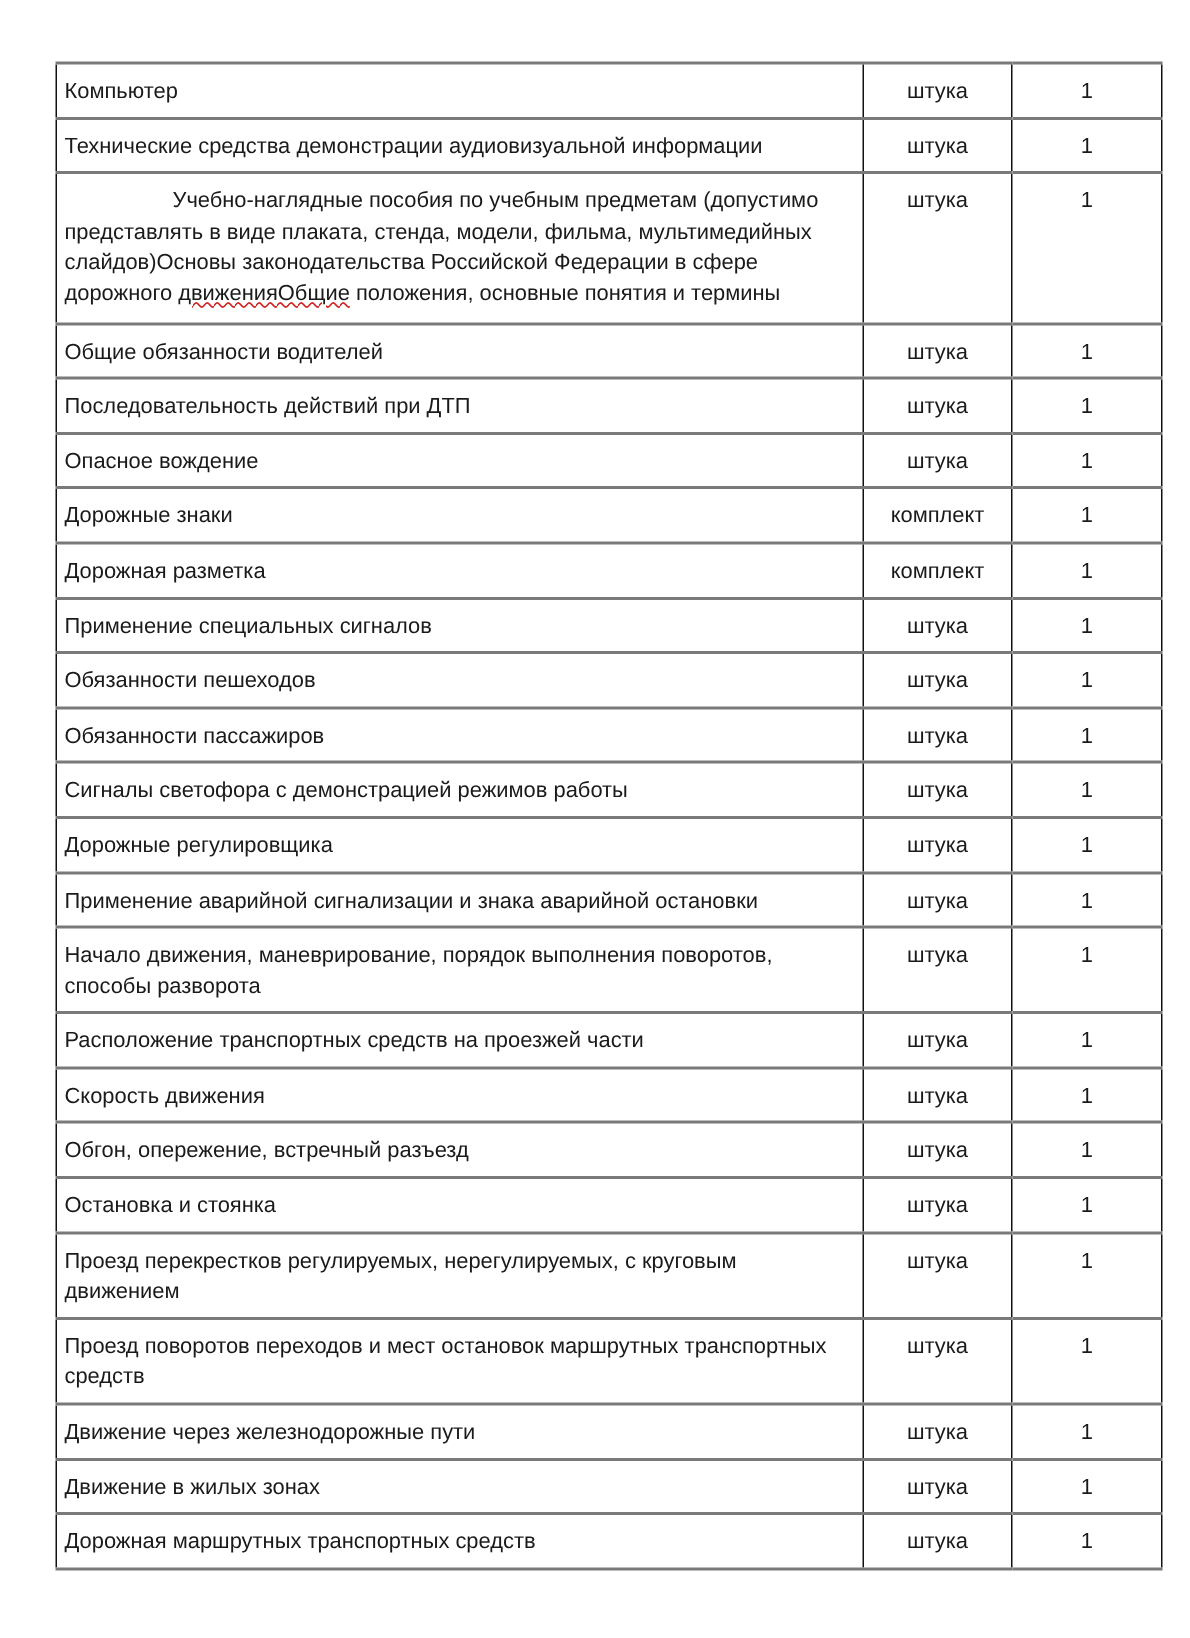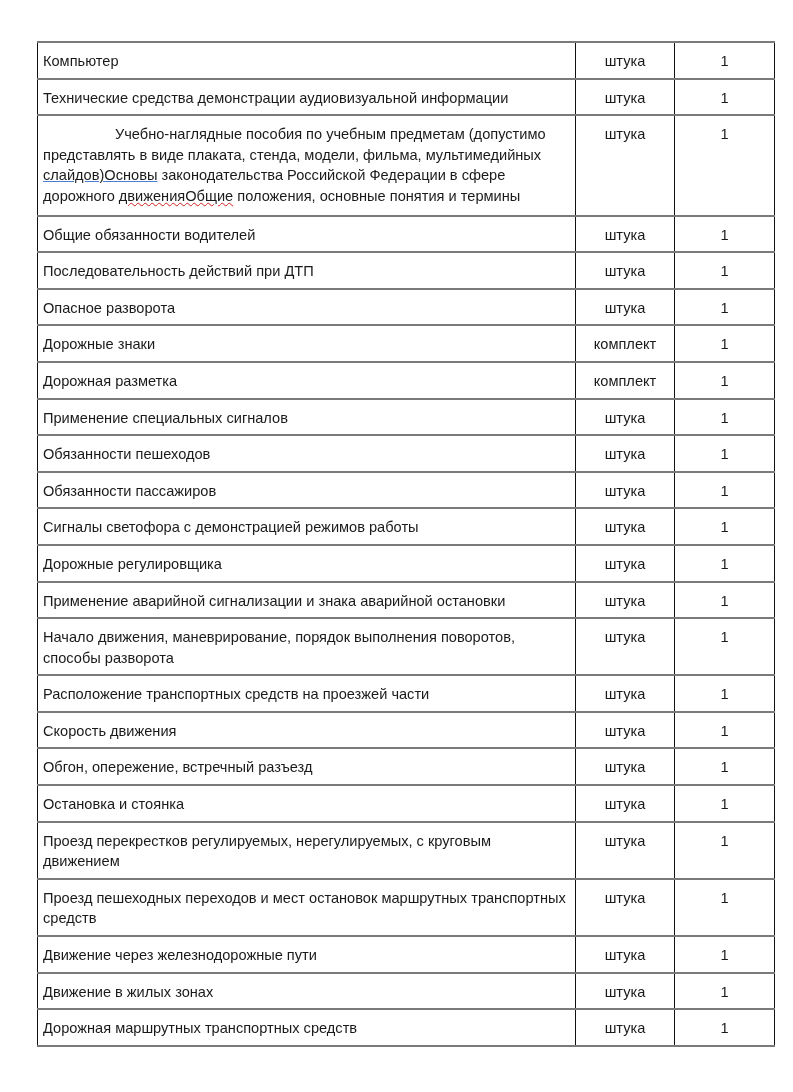--- a/index.html
+++ b/index.html
@@ -8,21 +8,21 @@
   table.doc { position: absolute; left: 37px; top: 41px; width: 737px;
               border-collapse: collapse; table-layout: fixed; }
   table.doc td { border-left: 1.5px solid #111; border-right: 1.5px solid #111;
                  border-top: 2px solid #7a7a7a; border-bottom: 2px solid #7a7a7a;
                  vertical-align: top; font-size: 14.6px; line-height: 20.6px;
                  padding: 8px 5px 6px 5px; }
   col.c1 { width: 538px; } col.c2 { width: 99px; } col.c3 { width: 100px; }
   td.unit, td.qty { text-align: center; margin-top: 20px; }
   td.unit { font-size: 14.2px; }
   .indent { display: inline-block; width: 72px; }
-  .u-blue { text-decoration: underline; text-decoration-color: #4a7fd0; }
+  .u-blue { text-decoration-color: #4a7fd0; }
   .u-red { text-decoration: underline wavy #d02020; text-decoration-thickness: 1px; }
 </style>
 </head>
 <body>
 
 <table class="doc">
   <colgroup>
       <col class="c1">
       <col class="c2">
       <col class="c3">
@@ -47,21 +47,21 @@
       <td>Общие обязанности водителей</td>
       <td class="unit">штука</td>
       <td class="qty">1</td>
     </tr>
     <tr>
       <td>Последовательность действий при ДТП</td>
       <td class="unit">штука</td>
       <td class="qty">1</td>
     </tr>
     <tr>
-      <td>Опасное разворота</td>
+      <td>Опасное вождение</td>
       <td class="unit">штука</td>
       <td class="qty">1</td>
     </tr>
     <tr>
       <td>Дорожные знаки</td>
       <td class="unit">комплект</td>
       <td class="qty">1</td>
     </tr>
     <tr>
       <td>Дорожная разметка</td>
@@ -122,21 +122,21 @@
       <td>Остановка и стоянка</td>
       <td class="unit">штука</td>
       <td class="qty">1</td>
     </tr>
     <tr>
       <td>Проезд перекрестков регулируемых, нерегулируемых, с круговым движением</td>
       <td class="unit">штука</td>
       <td class="qty">1</td>
     </tr>
     <tr>
-      <td>Проезд пешеходных переходов и мест остановок маршрутных транспортных средств</td>
+      <td>Проезд поворотов переходов и мест остановок маршрутных транспортных средств</td>
       <td class="unit">штука</td>
       <td class="qty">1</td>
     </tr>
     <tr>
       <td>Движение через железнодорожные пути</td>
       <td class="unit">штука</td>
       <td class="qty">1</td>
     </tr>
     <tr>
       <td>Движение в жилых зонах</td>

